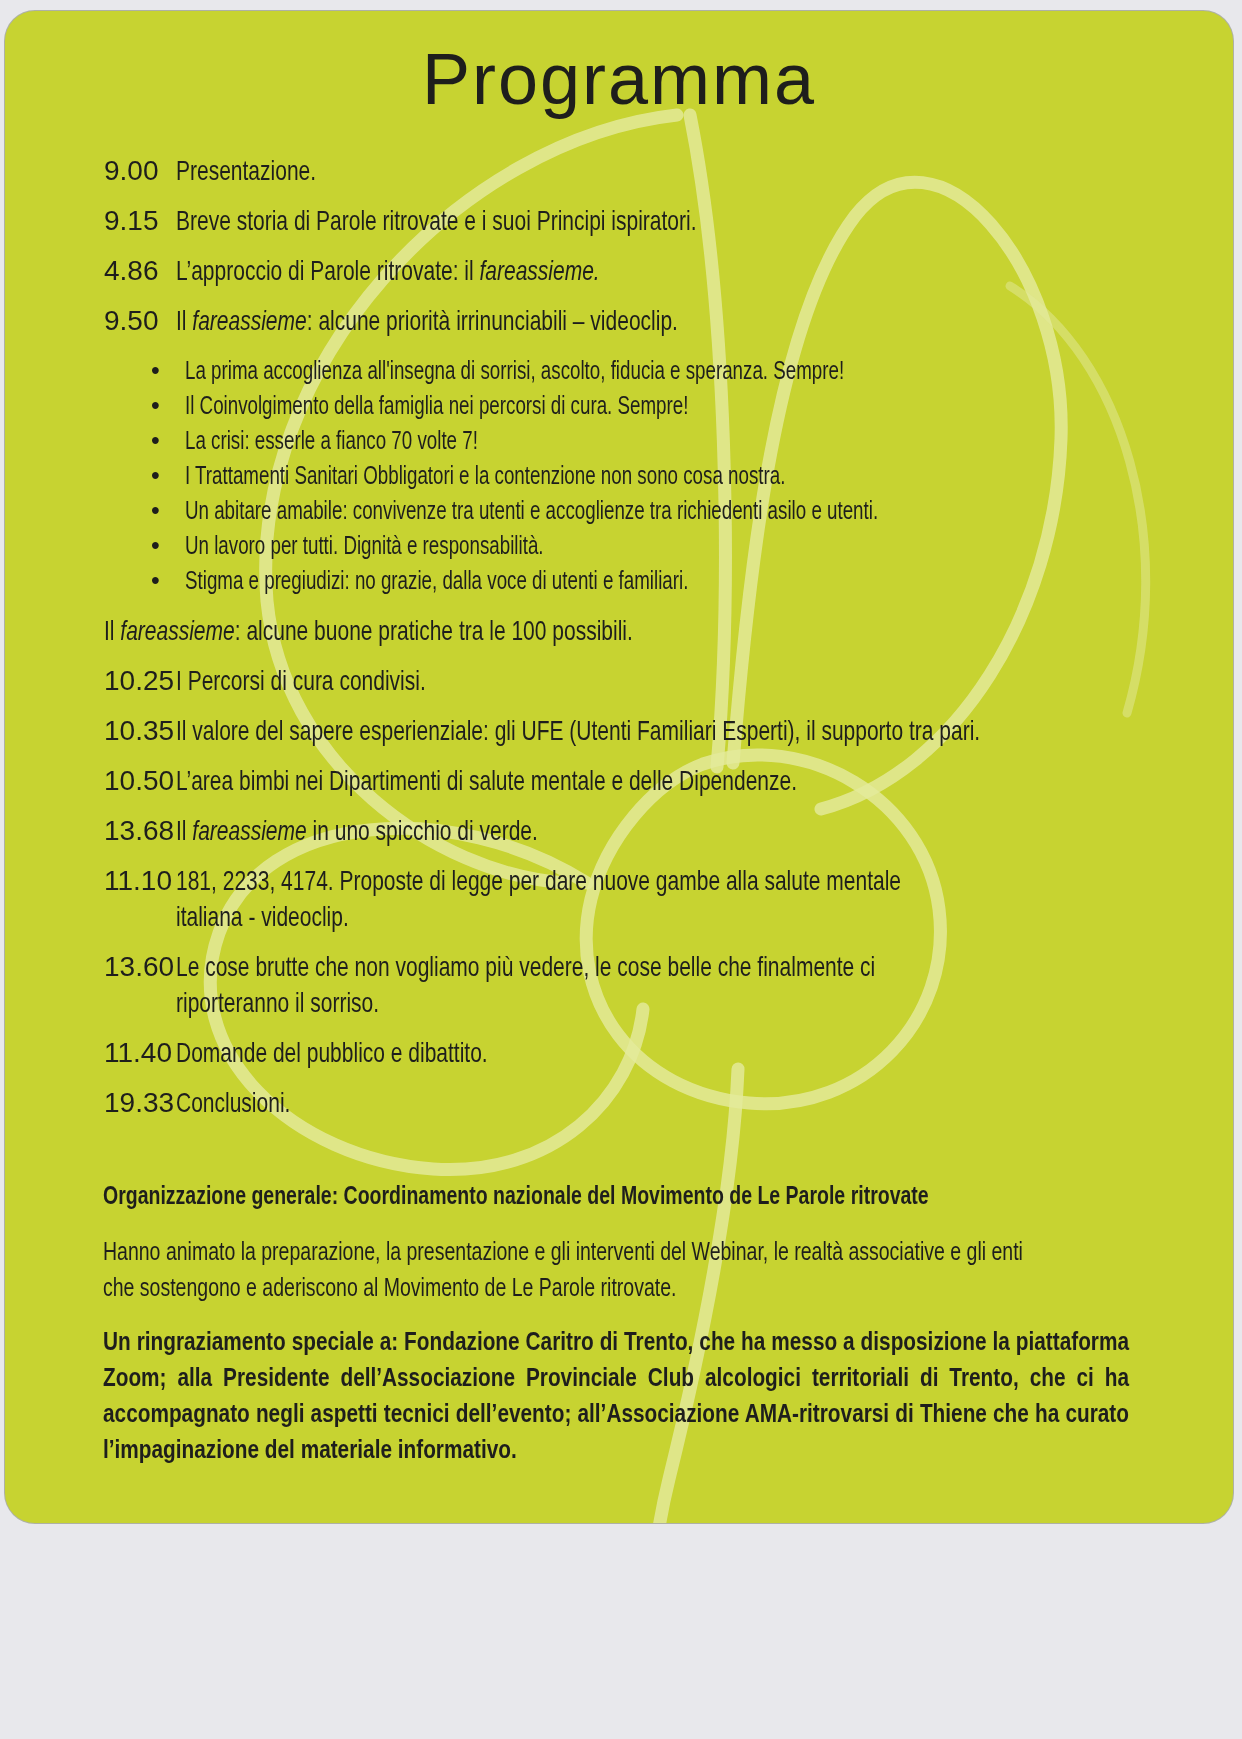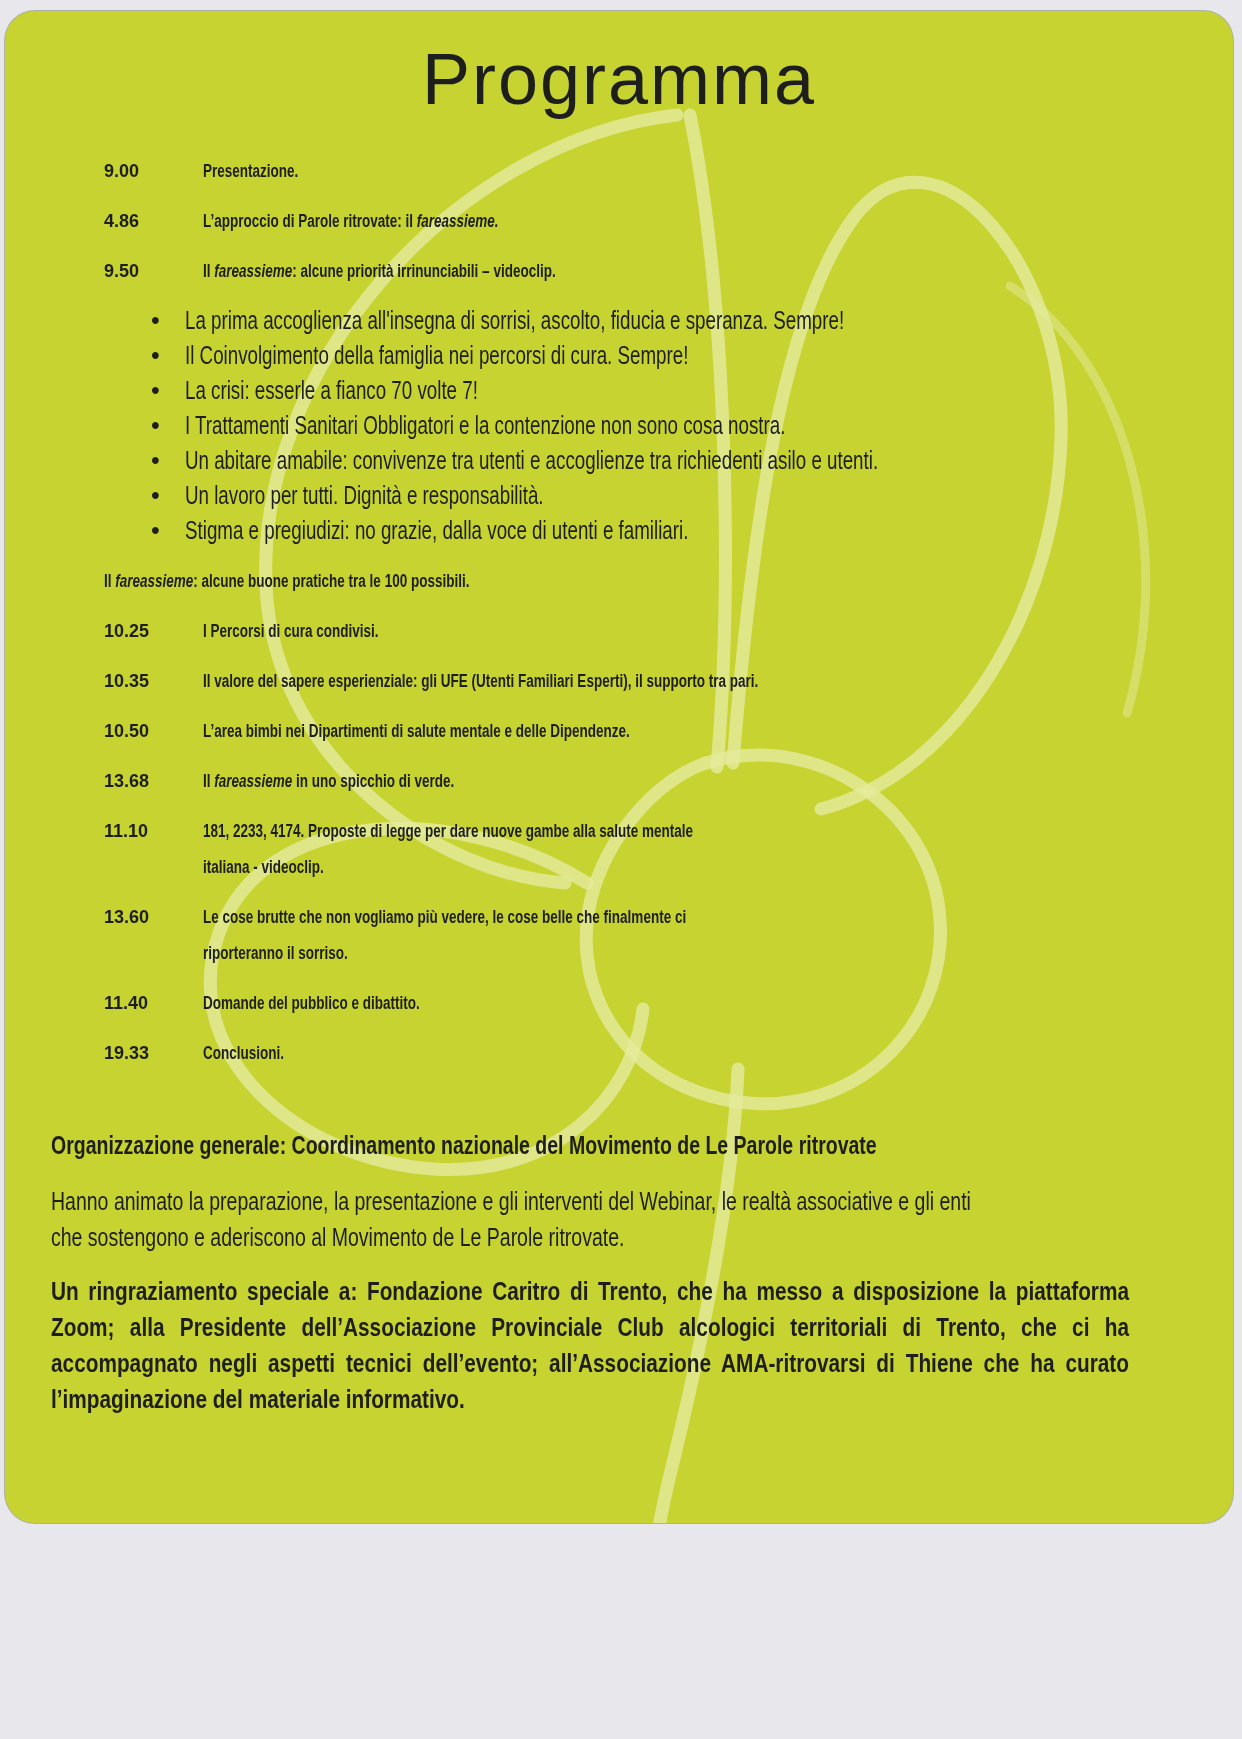--- a/index.html
+++ b/index.html
@@ -20,29 +20,29 @@
   .watermark{position:absolute;left:0;top:0;z-index:0;}
   .watermark path{fill:none;stroke:var(--watermark-color,#e4ea9c);stroke-linecap:round;stroke-linejoin:round;}
   .watermark .wm{stroke-width:13;opacity:.82;}
   .watermark .wm2{stroke-width:9;opacity:.5;}
   .content{position:relative;z-index:1;}
   .title{
     margin:28px 0 0 0;text-align:center;
     font-size:72px;line-height:80px;font-weight:400;letter-spacing:2px;
   }
   .schedule{margin:34px 60px 0 99px;}
-  .row{display:flex;margin-bottom:14px;font-size:18px;line-height:36px;font-weight:700;gap:27px;}
+  .row{display:flex;margin-bottom:14px;font-size:28px;line-height:36px;font-weight:400;}
   .row .time{flex:0 0 72px;}
   .row .text{flex:1 1 auto;min-width:0;}
   .fit{display:block;width:133.33%;transform:scaleX(0.75);transform-origin:0 0;white-space:pre-wrap;}
   .bullets{margin:1px 0 15px 47px;}
   .bullet{display:flex;font-size:25px;line-height:35px;font-weight:400;}
   .bullet .dot{flex:0 0 34px;}
   .bullet .btext{flex:1 1 auto;min-width:0;}
-  .footer{margin:56px 104px 0 46px;font-size:26px;line-height:36px;}
+  .footer{margin:56px 104px 0 98px;font-size:26px;line-height:36px;}
   .footer p{margin:0;}
   .footer .org{font-weight:700;margin-bottom:20px;}
   .footer .credits{font-weight:400;margin-bottom:18px;}
   .footer .thanks{font-weight:700;}
   .footer .thanks .fit{width:125%;transform:scaleX(0.8);text-align:justify;}
   i{font-style:italic;}
 </style>
 </head>
 <body style="--page-background: #c7d331; --watermark-color: #e4ea9c; --text-color: #1e1e1c; --frame-background: #e8e8ec;">
 
@@ -59,20 +59,26 @@
   </svg>
 
   <div class="content">
     <h1 class="title">Programma</h1>
 
     <div class="schedule">
         <div class="row">
           <div class="time">9.00</div>
           <div class="text">
             <div class="fit"><span>Presentazione.</span></div>
+          </div>
+        </div>
+        <div class="row">
+          <div class="time">9.15</div>
+          <div class="text">
+            <div class="fit"><span>Breve storia di Parole ritrovate e i suoi Principi ispiratori.</span></div>
           </div>
         </div>
         <div class="row">
           <div class="time">4.86</div>
           <div class="text">
             <div class="fit"><span>L’approccio di Parole ritrovate: il </span><i>fareassieme.</i></div>
           </div>
         </div>
         <div class="row">
           <div class="time">9.50</div>

